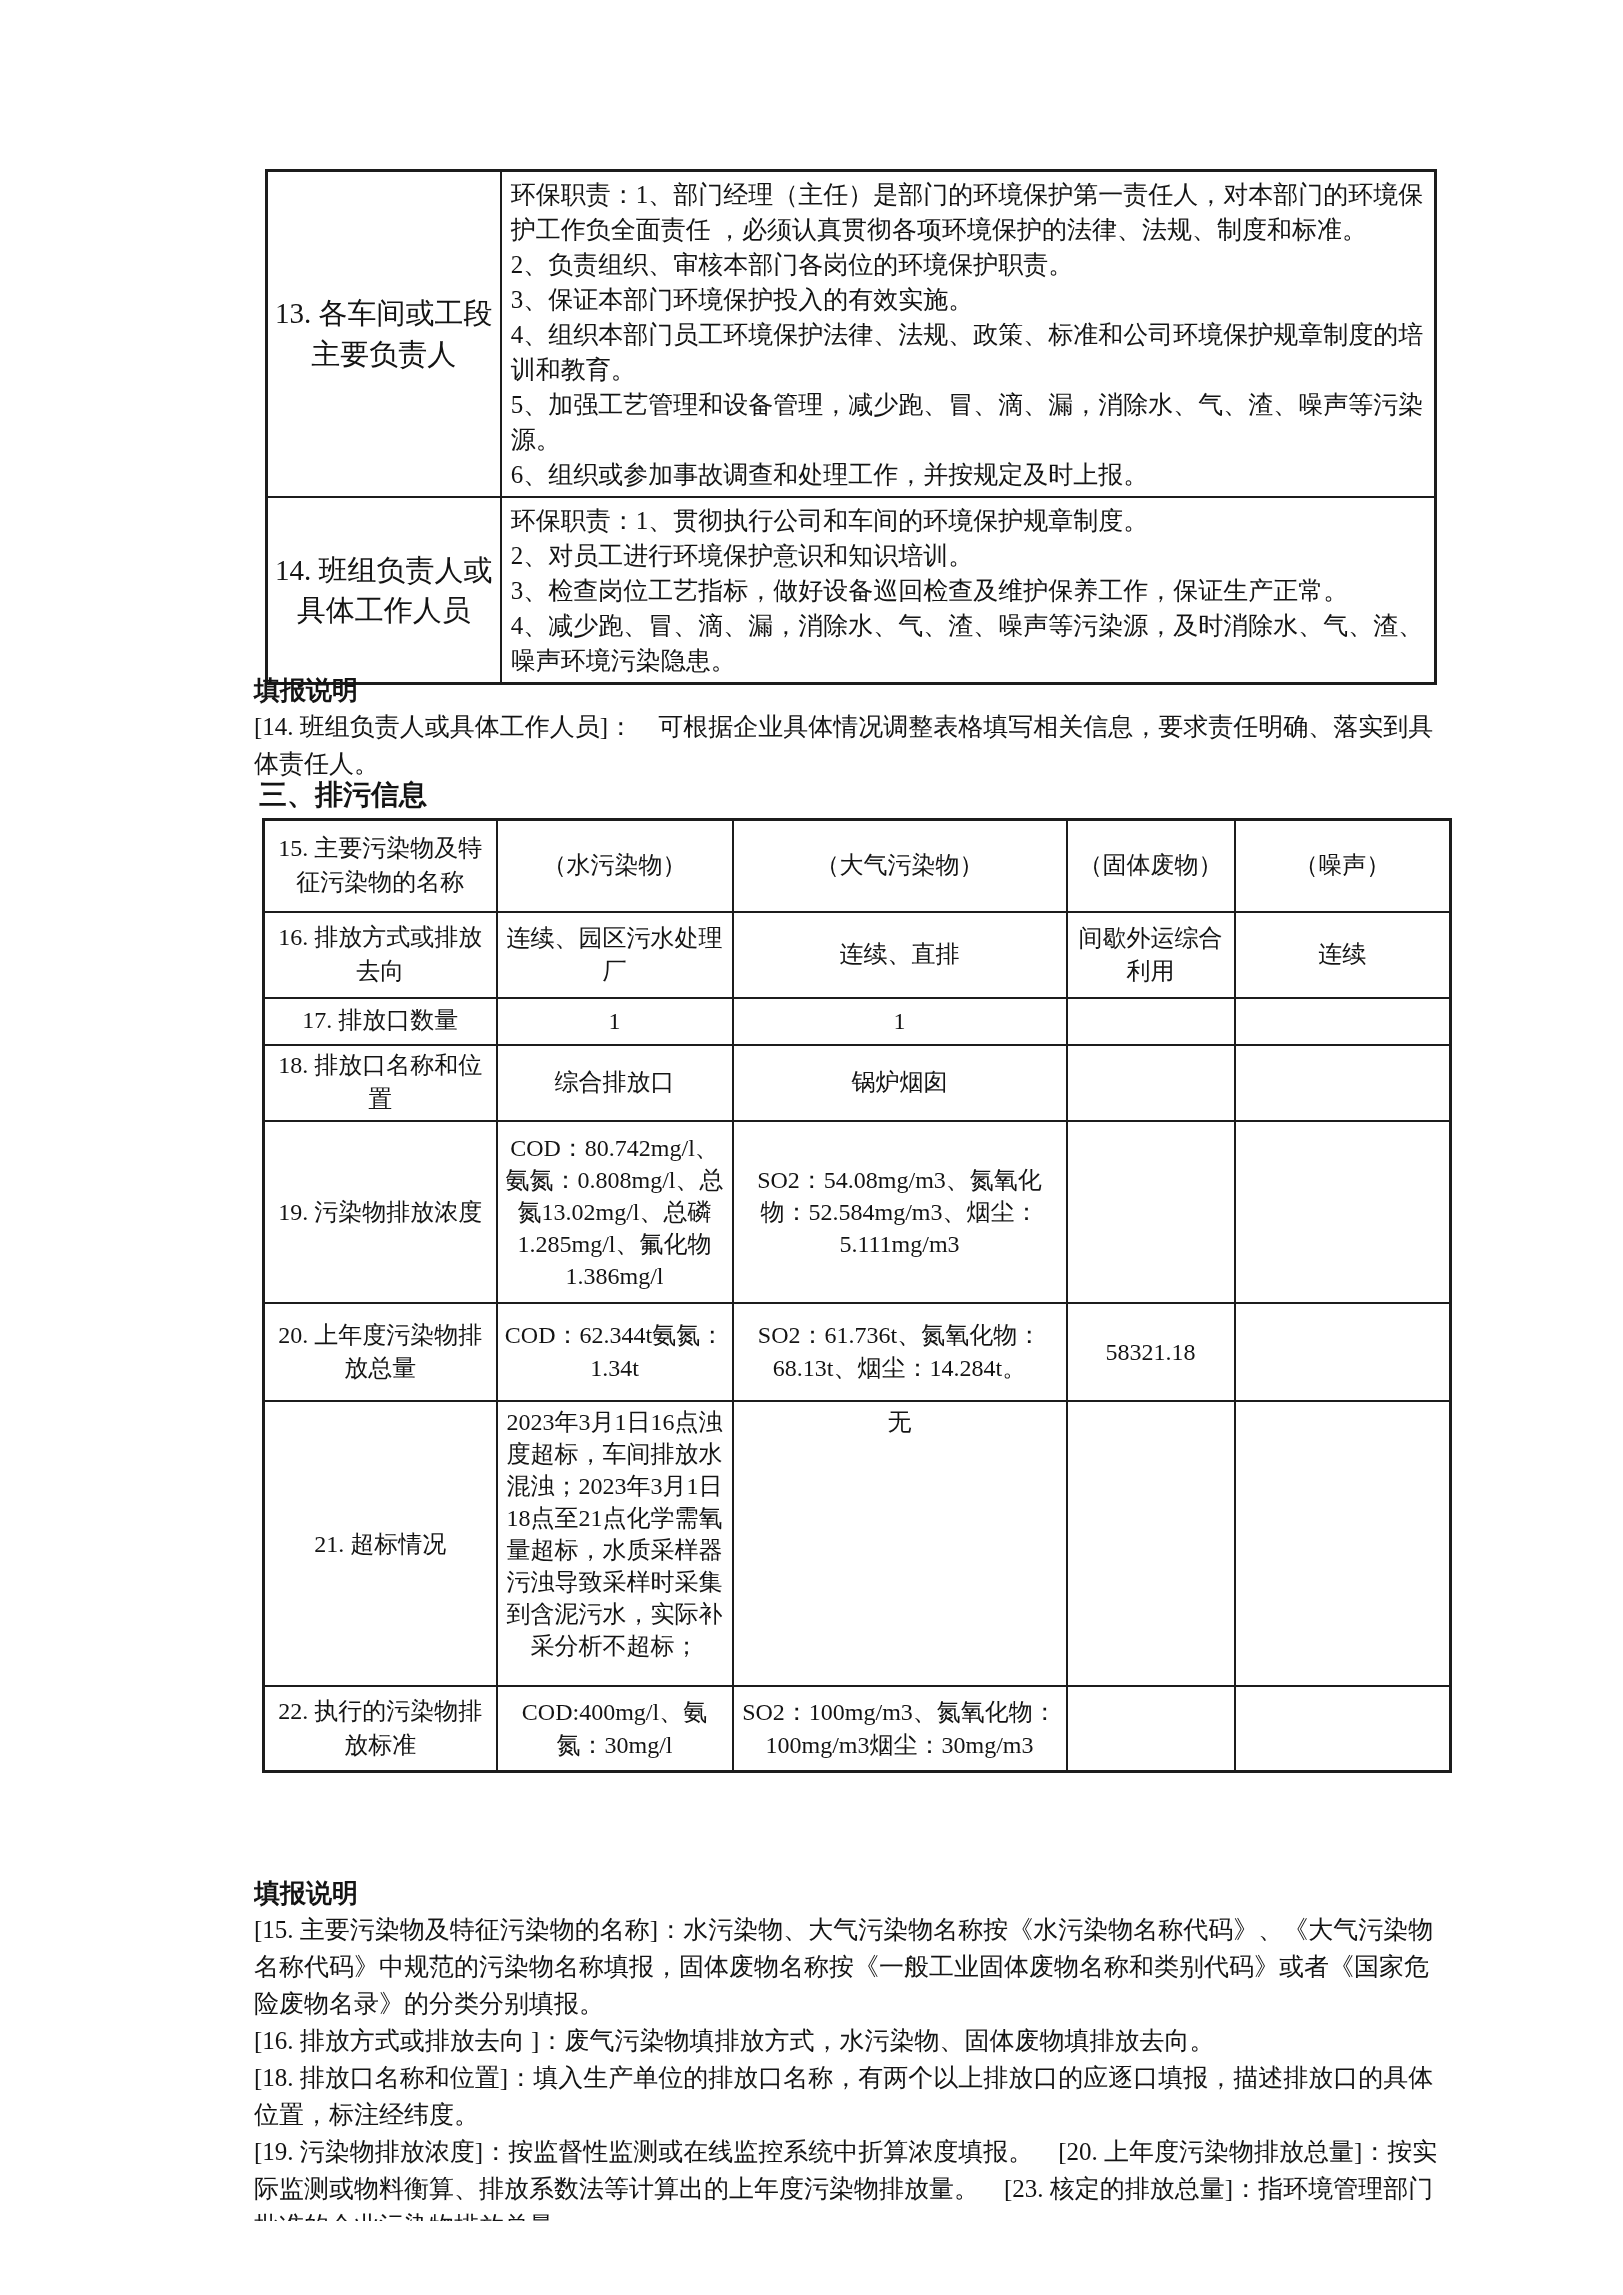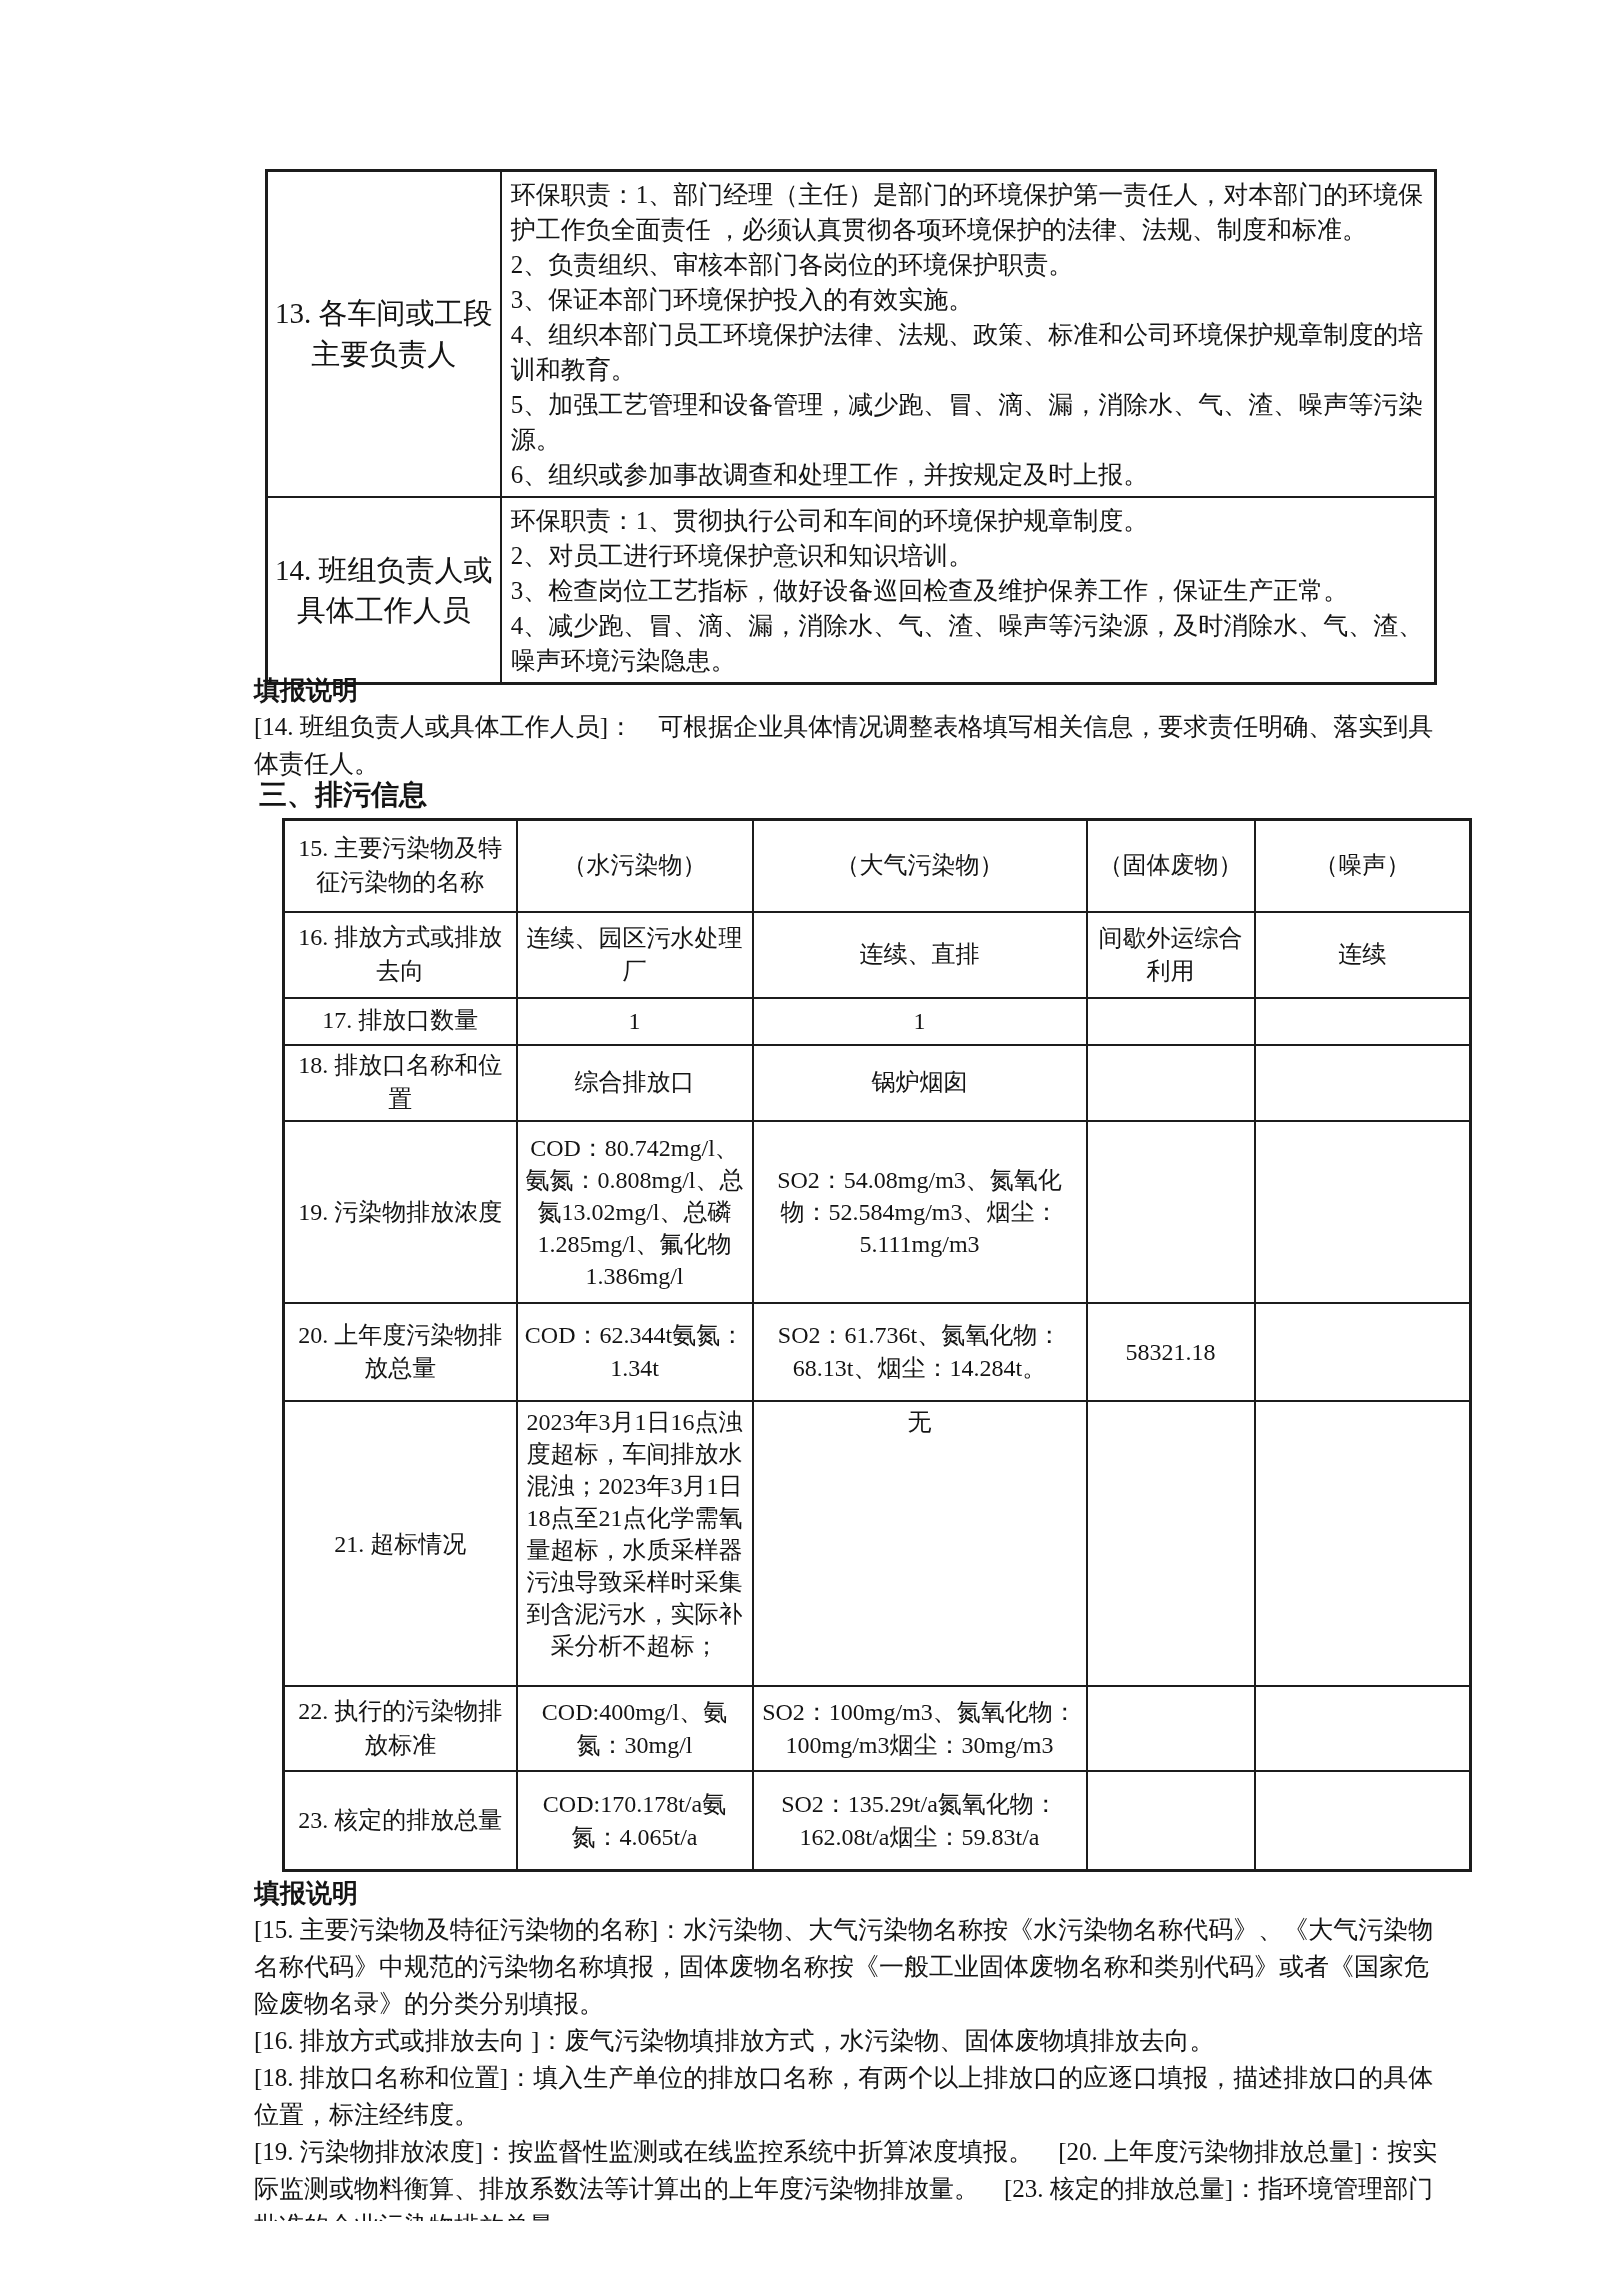--- a/index.html
+++ b/index.html
@@ -28,21 +28,21 @@
   
   .note{font-size:25px;line-height:37px;text-align:left;}
   #note1{position:absolute;top:674px;left:254px;width:1199px;}
   .note-title{font-weight:bold;font-size:26px;line-height:34px;}
   .note p{margin:0;}
 
   
   #sec3{position:absolute;top:776px;left:259px;font-size:28px;font-weight:bold;}
 
   
-  #table2{position:absolute;top:818px;left:262px;width:1186px;margin-left:20px;}
+  #table2{position:absolute;top:818px;left:262px;width:1186px;}
   #table2 td{
     font-size:24px;line-height:33px;padding:3.9px 6.5px;
     text-align:center;vertical-align:middle;
   }
   #table2 td.lbl{line-height:1.4;}
   #table2 td.tl{text-align:center;}
   #table2 td.top{vertical-align:top;}
   #table2 tr.r15{height:92px;}
   #table2 tr.r16{height:86px;}
   #table2 tr.r17{height:47px;}
@@ -150,27 +150,20 @@
     <td></td>
     <td></td>
   </tr>
   <tr class="r22">
     <td class="lbl">22. 执行的污染物排放标准</td>
     <td>COD:400mg/l、氨氮：30mg/l</td>
     <td>SO2：100mg/m3、氮氧化物：100mg/m3烟尘：30mg/m3</td>
     <td></td>
     <td></td>
   </tr>
-  <tr class="r23">
-    <td class="lbl">23. 核定的排放总量</td>
-    <td>COD:170.178t/a氨氮：4.065t/a</td>
-    <td>SO2：135.29t/a氮氧化物：162.08t/a烟尘：59.83t/a</td>
-    <td></td>
-    <td></td>
-  </tr>
 </tbody>
   </table>
 
 <div id="note2" class="note">
   <div class="note-title">填报说明</div>
   <p>[15. 主要污染物及特征污染物的名称]：水污染物、大气污染物名称按《水污染物名称代码》、《大气污染物名称代码》中规范的污染物名称填报，固体废物名称按《一般工业固体废物名称和类别代码》或者《国家危险废物名录》的分类分别填报。</p>
   <p>[16. 排放方式或排放去向 ]：废气污染物填排放方式，水污染物、固体废物填排放去向。</p>
   <p>[18. 排放口名称和位置]：填入生产单位的排放口名称，有两个以上排放口的应逐口填报，描述排放口的具体位置，标注经纬度。</p>
   <p>[19. 污染物排放浓度]：按监督性监测或在线监控系统中折算浓度填报。　[20. 上年度污染物排放总量]：按实际监测或物料衡算、排放系数法等计算出的上年度污染物排放量。　[23. 核定的排放总量]：指环境管理部门批准的企业污染物排放总量</p>
 </div>

